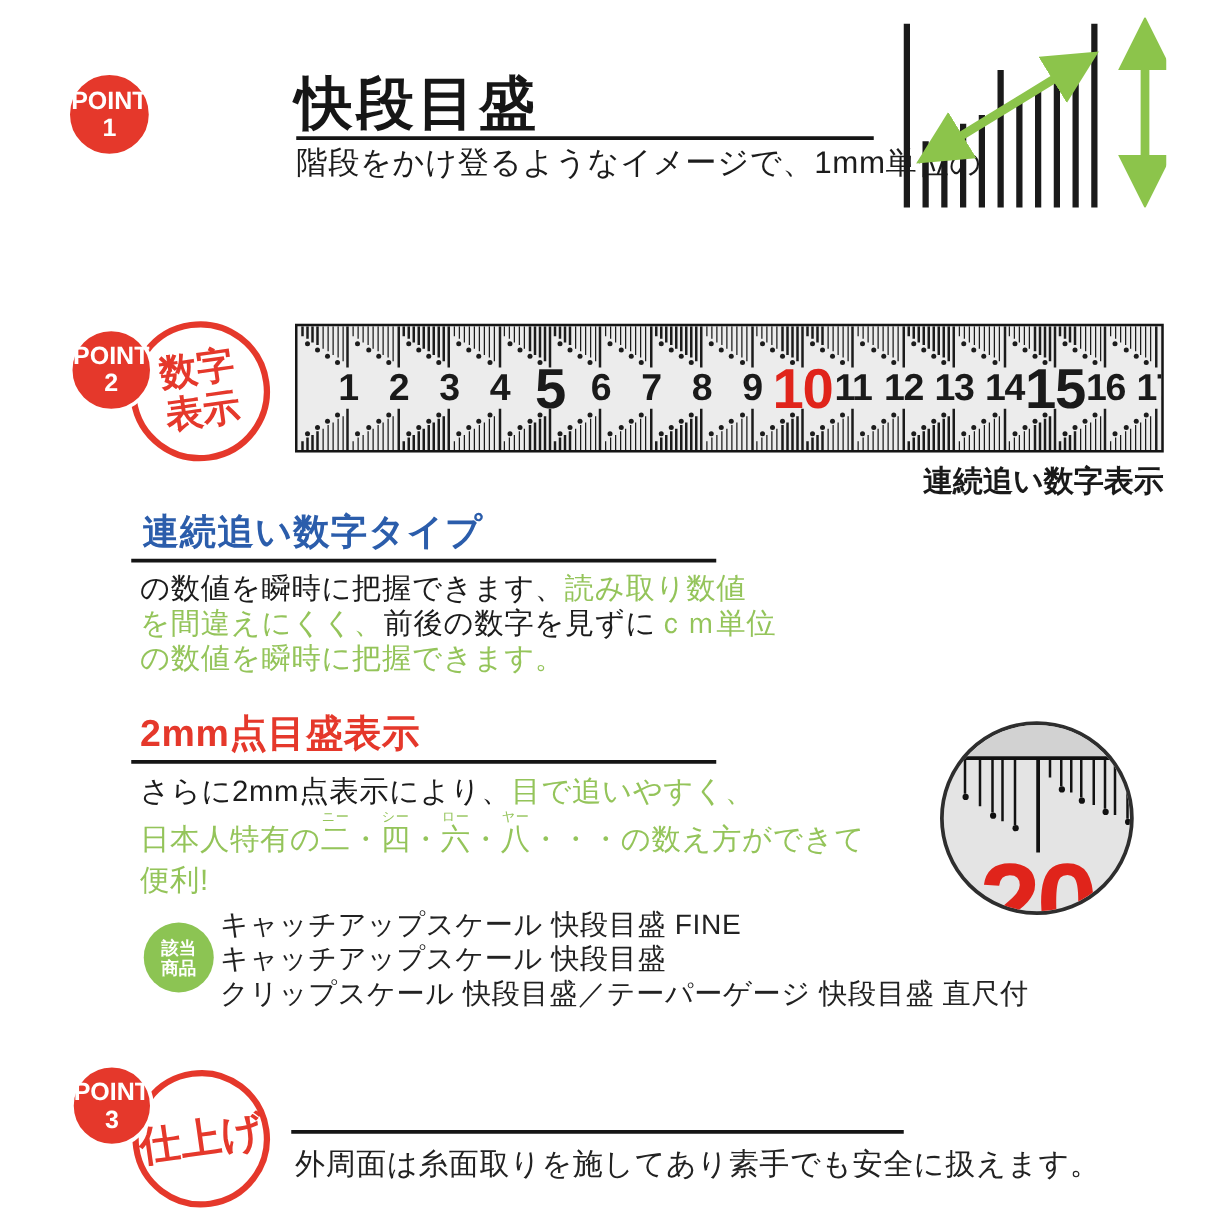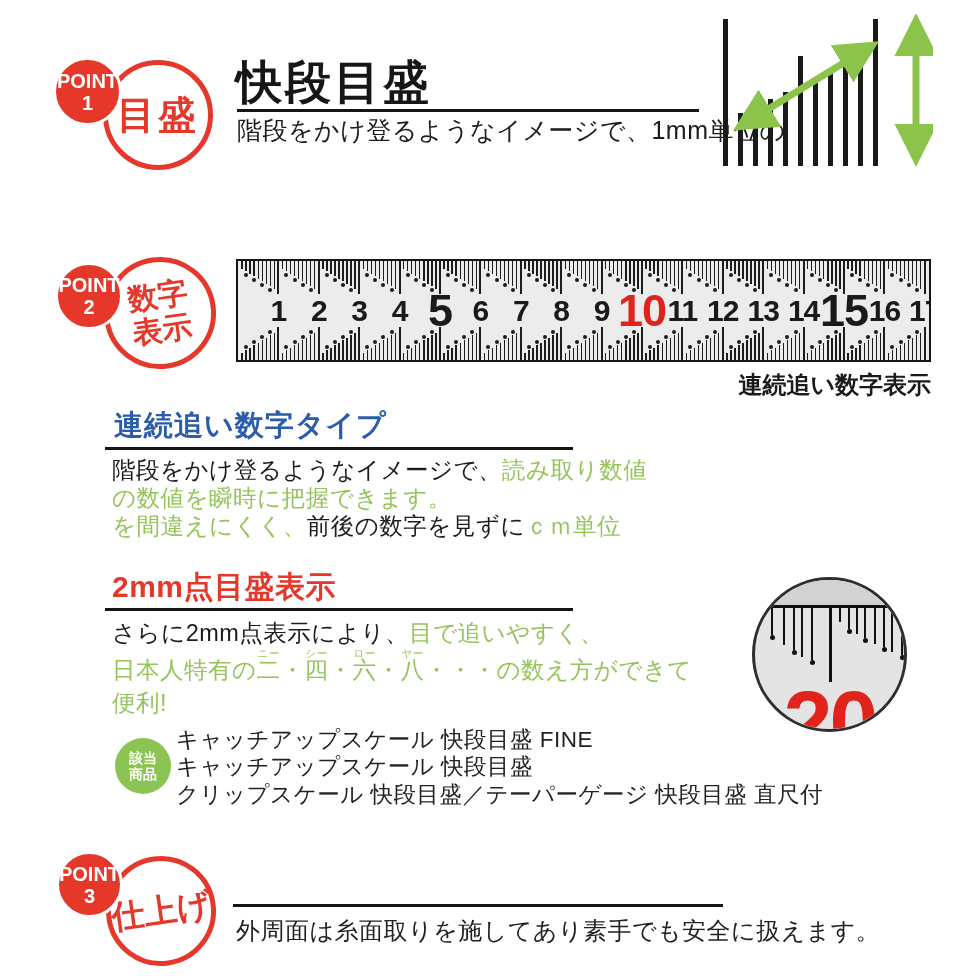--- a/index.html
+++ b/index.html
@@ -71,23 +71,20 @@
 
   
   .p3-title{position:absolute;left:238px;top:861px;font-size:31px;font-weight:bold;color:#161616;letter-spacing:1px;}
   .p3-desc{position:absolute;left:236px;top:915px;font-size:24px;letter-spacing:0.5px;color:#222;}
 </style>
 </head>
 <body>
 
 <div class="page">
 
-  <div class="stamp-circle" style="left:103px;top:60px;width:110px;height:110px;font-size:38px;letter-spacing:3px;">
-    <span>目盛</span>
-  </div>
   <div class="point-circle" style="left:53px;top:57px;width:69px;height:69px;">
     <span class="pt">POINT</span>
     <span class="pn">1</span>
   </div>
 
   <div class="title">快段目盛</div>
   <div class="rule" style="left:237px;top:109px;width:462px;"></div>
   <div class="t-desc para" id="para0" style="position:absolute;left:237px;top:114px;font-size:25px;line-height:33px;">
       <div class="tline"><span>階段をかけ登るようなイメージで、1mm単位の</span></div>
     </div>
@@ -619,23 +616,23 @@
         <div class="rnum big" style="left: 606px;">15</div>
         <div class="rnum" style="left: 646.4px;">16</div>
         <div class="rnum" style="left: 686.8px;">17</div>
       </div>
   </div>
   <div class="caption">連続追い数字表示</div>
 
   <div class="h-blue">連続追い数字タイプ</div>
   <div class="rule" style="left:105px;top:447px;width:468px;"></div>
   <div class="para" id="para1" style="left:112px;top:457px;">
-      <div class="tline"><span>階段をかけ登るようなイメージで、</span><span class="g">読み取り数値</span></div>
+      <div class="tline"><span>の数値を瞬時に把握できます、</span><span class="g">読み取り数値</span></div>
+      <div class="tline"><span class="g">を間違えにくく、</span><span>前後の数字を見ずに</span><span class="g">ｃｍ単位</span></div>
       <div class="tline"><span class="g">の数値を瞬時に把握できます。</span></div>
-      <div class="tline"><span class="g">を間違えにくく、</span><span>前後の数字を見ずに</span><span class="g">ｃｍ単位</span></div>
     </div>
 
   <div class="h-red">2mm点目盛表示</div>
   <div class="rule" style="left:105px;top:608px;width:468px;"></div>
   <div class="para" id="para2" style="left:112px;top:620px;">
       <div class="tline"><span>さらに2mm点表示により、</span><span class="g">目で追いやすく、</span></div>
       <div class="tline"><span class="g">日本人特有の</span><ruby class="g">二<rt>ニー</rt></ruby><span class="g">・</span><ruby class="g">四<rt>シー</rt></ruby><span class="g">・</span><ruby class="g">六<rt>ロー</rt></ruby><span class="g">・</span><ruby class="g">八<rt>ヤー</rt></ruby><span class="g">・・・の数え方ができて</span></div>
       <div class="tline"><span class="g">便利!</span></div>
     </div>
 

